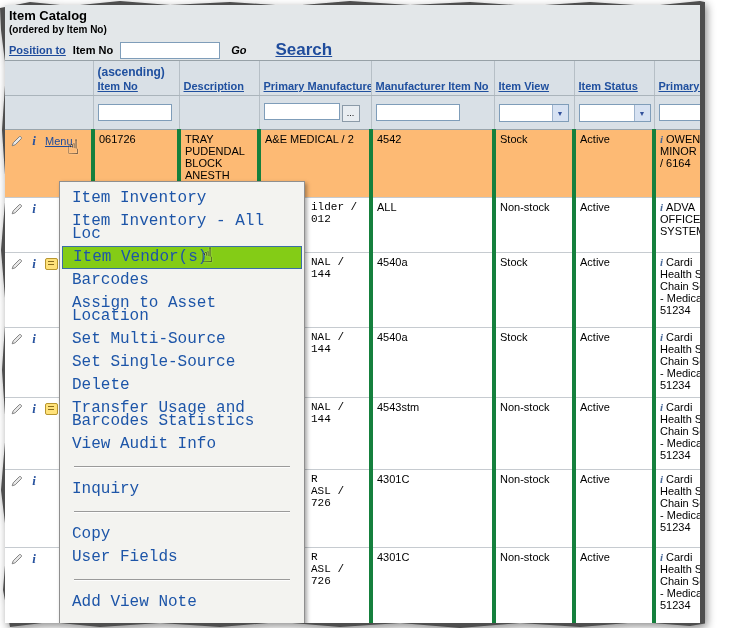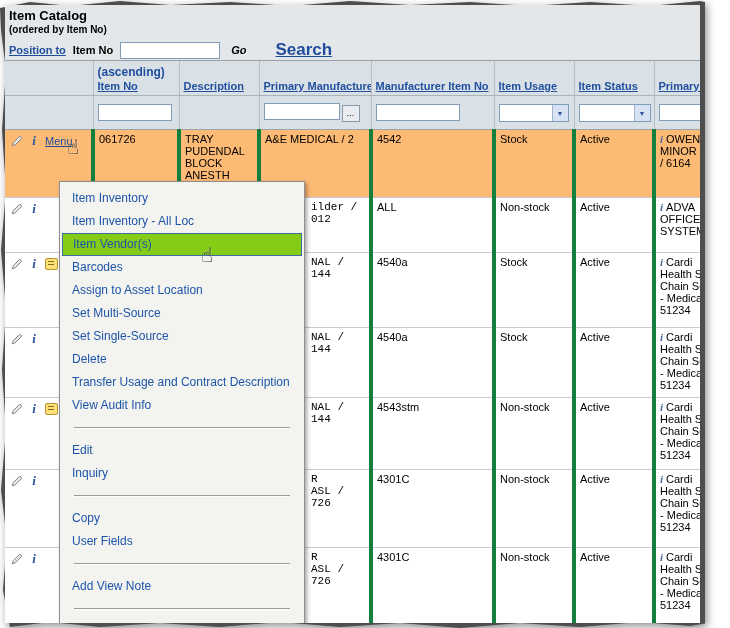--- a/index.html
+++ b/index.html
@@ -44,21 +44,21 @@
   .iicon{font-family:"Liberation Serif","DejaVu Serif",serif;font-style:italic;font-weight:bold;color:#27529e;font-size:13px;cursor:pointer;display:inline-block;width:8px;text-align:center;}
   .vic{font-family:"Liberation Serif","DejaVu Serif",serif;font-style:italic;font-weight:bold;color:#4a6a9a;font-size:11px;margin-right:3px;}
   .menulink{font-size:11px;}
   .noteicon{display:inline-block;width:11px;height:10px;background:#ffe27a;border:1px solid #b8962e;border-radius:2px;position:relative;cursor:pointer;}
   .noteicon::after{content:"";position:absolute;left:2px;top:2px;width:6px;height:1px;background:#8a6d1c;box-shadow:0 3px 0 #8a6d1c;}
   .pre{white-space:pre-line;}
   td.frag{padding-left:50px;white-space:pre-line;font-family:Liberation Mono, monospace;}
 
   
   .ctxmenu{position:absolute;left:54px;top:176px;width:246px;height:470px;background:#f3f3f0;border:1px solid #8f8f8f;box-shadow:2px 2px 4px rgba(0,0,0,.35);z-index:50;padding-top:5px;box-sizing:border-box;}
-  .mi{display:block;padding:5px 12px;color:#1d55a8;font-size:12px;line-height:13px;cursor:pointer;text-decoration:none;}
+  .mi{display:block;padding:5px 12px;color:#1d55a8;font-size:16px;line-height:13px;cursor:pointer;text-decoration:none;font-family:Liberation Mono, monospace;}
   .mi.hl{margin:0 2px;border:1px solid #3a6ea5;background:#84cc16;padding:4px 10px;}
   .msep{border-top:1px solid #9a9a9a;border-bottom:1px solid #fdfdfd;margin:10px 14px;height:0;}
 
   
   .cursor{position:absolute;font-size:20px;color:#000;z-index:60;text-shadow:0 0 2px #fff;}
   .c1{left:62px;top:130px;}
   .c2{left:196px;top:238px;}
 </style>
 </head>
 <body>
@@ -93,21 +93,21 @@
       <tbody>
           <tr class="hdr">
         <th></th>
         <th>
           <div class="asc">(ascending)</div>
           <a class="collink">Item No</a>
         </th>
         <th><a class="collink">Description</a></th>
         <th><a class="collink">Primary Manufacturer</a></th>
         <th><a class="collink">Manufacturer Item No</a></th>
-        <th><a class="collink">Item Usage</a></th>
+        <th><a class="collink">Item View</a></th>
         <th><a class="collink">Item Status</a></th>
         <th><a class="collink">Primary Vendor</a></th>
       </tr>
 
       <tr class="filters">
         <td></td>
         <td><input class="txt" style="width: 74px;" value=""></td>
         <td></td>
         <td style="white-space:nowrap">
           <input class="txt" style="width: 76px;" value=""><button class="ellbtn">...</button>
@@ -263,24 +263,23 @@
 
     <div class="ctxmenu">
       <div class="mi">Item Inventory</div>
       <div class="mi">Item Inventory - All Loc</div>
       <div class="mi hl">Item Vendor(s)</div>
       <div class="mi">Barcodes</div>
       <div class="mi">Assign to Asset Location</div>
       <div class="mi">Set Multi-Source</div>
       <div class="mi">Set Single-Source</div>
       <div class="mi">Delete</div>
-      <div class="mi">Transfer Usage and Contract Description</div>
+      <div class="mi">Transfer Usage and Barcodes Statistics</div>
       <div class="mi">View Audit Info</div>
       <div class="msep"></div>
-      <div class="mi">Edit</div>
       <div class="mi">Inquiry</div>
       <div class="msep"></div>
       <div class="mi">Copy</div>
       <div class="mi">User Fields</div>
       <div class="msep"></div>
       <div class="mi">Add View Note</div>
       <div class="msep"></div>
       <div class="mi">User Notes</div>
     </div>
 

